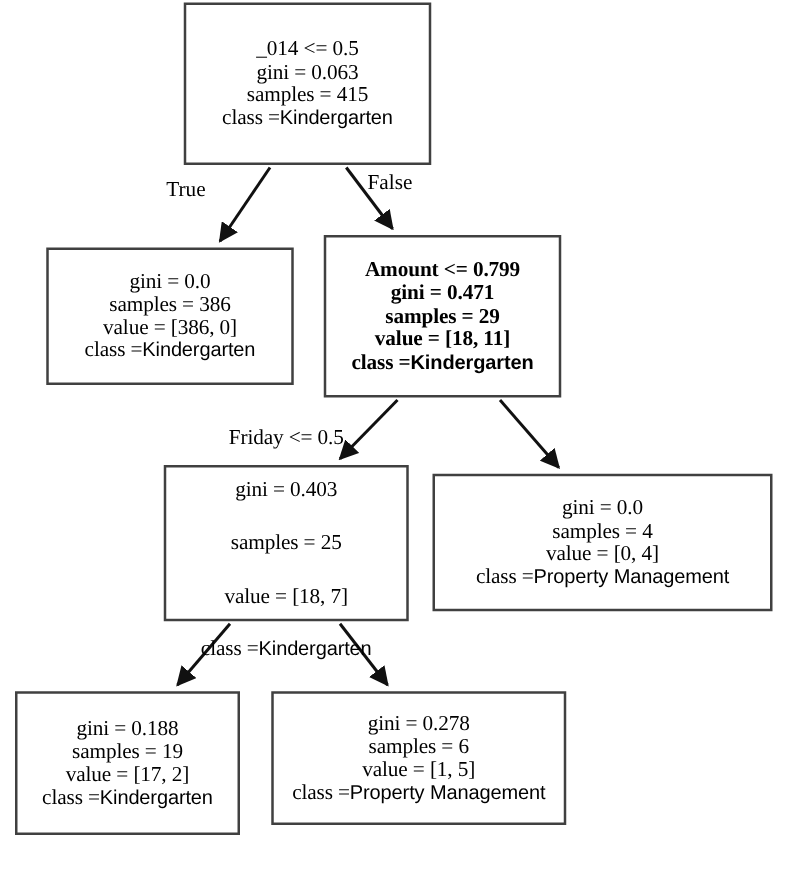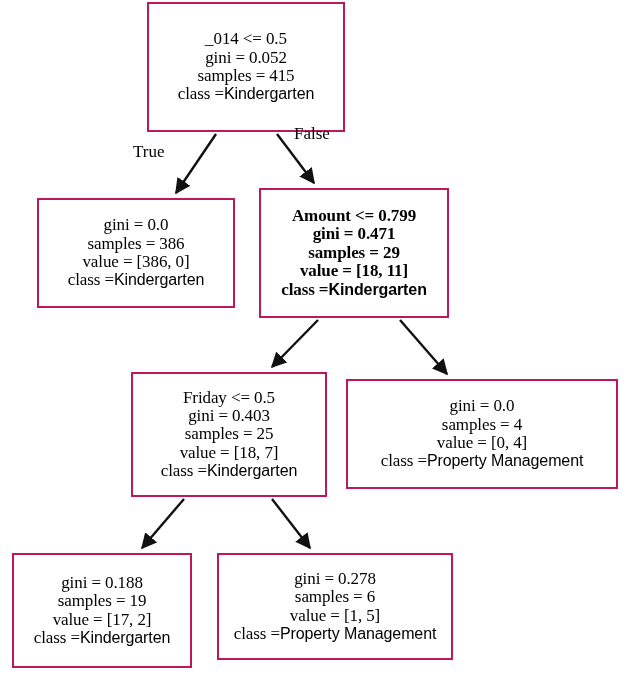--- a/index.html
+++ b/index.html
@@ -27,21 +27,21 @@
     position: absolute;
     left: 0; top: 0;
     width: 640px;
     height: 697px;
     pointer-events: none;
   }
 
   .node {
     position: absolute;
     box-sizing: border-box;
-    border: 2px solid #be185d;
+    border: 2px solid #404040;
     background: #ffffff;
     display: flex;
     flex-direction: column;
     align-items: center;
     justify-content: center;
     text-align: center;
     line-height: 1.08;
     padding: 16px 4px;
     z-index: 2;
   }
@@ -82,21 +82,21 @@
     font-family: "Liberation Serif", "DejaVu Serif", serif;
     color: #000000;
     white-space: nowrap;
     overflow: hidden;
   }
 
   
   #node-root      { left: 147px; top: 2px;   width: 198px; height: 130px; }
   #node-left1     { left: 37px;  top: 198px; width: 198px; height: 110px; }
   #node-right1    { left: 259px; top: 188px; width: 190px; height: 130px; font-weight: bold; }
-  #node-left2     { left: 131px; top: 372px; width: 196px; height: 125px; }
+  #node-left2     { left: 131px; top: 372px; width: 196px; height: 125px; gap: 24px; }
   #node-right2    { left: 346px; top: 379px; width: 272px; height: 110px; }
   #node-leaf1     { left: 12px;  top: 553px; width: 180px; height: 115px; }
   #node-leaf2     { left: 217px; top: 553px; width: 236px; height: 107px; }
 </style>
 </head>
 <body>
 
 <div id="canvas">
 
   <svg class="edges" viewBox="0 0 640 697" xmlns="http://www.w3.org/2000/svg">
@@ -114,21 +114,21 @@
 
     <line x1="400" y1="320" x2="447" y2="374" stroke="#111111" stroke-width="2.4" marker-end="url(#arrow)"></line>
 
     <line x1="184" y1="499" x2="142" y2="548" stroke="#111111" stroke-width="2.4" marker-end="url(#arrow)"></line>
 
     <line x1="272" y1="499" x2="310" y2="548" stroke="#111111" stroke-width="2.4" marker-end="url(#arrow)"></line>
   </svg>
 
   <div class="node" id="node-root">
     <div class="line">_014 &lt;= 0.5</div>
-    <div class="line">gini = 0.052</div>
+    <div class="line">gini = 0.063</div>
     <div class="line">samples = 415</div>
     <div class="line cls"><span>class =</span><span class="cls-name">Kindergarten</span></div>
   </div>
 
   <div class="node" id="node-left1">
     <div class="line">gini = 0.0</div>
     <div class="line">samples = 386</div>
     <div class="line">value = [386, 0]</div>
     <div class="line cls"><span>class =</span><span class="cls-name">Kindergarten</span></div>
   </div>
@@ -164,16 +164,16 @@
   </div>
 
   <div class="node" id="node-leaf2">
     <div class="line">gini = 0.278</div>
     <div class="line">samples = 6</div>
     <div class="line">value = [1, 5]</div>
     <div class="line cls"><span>class =</span><span class="cls-name">Property Management</span></div>
   </div>
 
   <div class="edge-label" style="left:133px; top:142px;">True</div>
-  <div class="edge-label" style="left:294px; top:124px;text-align:center;">False</div>
+  <div class="edge-label" style="left:294px; top:136px;text-align:center;">False</div>
 
 
 </div>
 
 </body></html>

